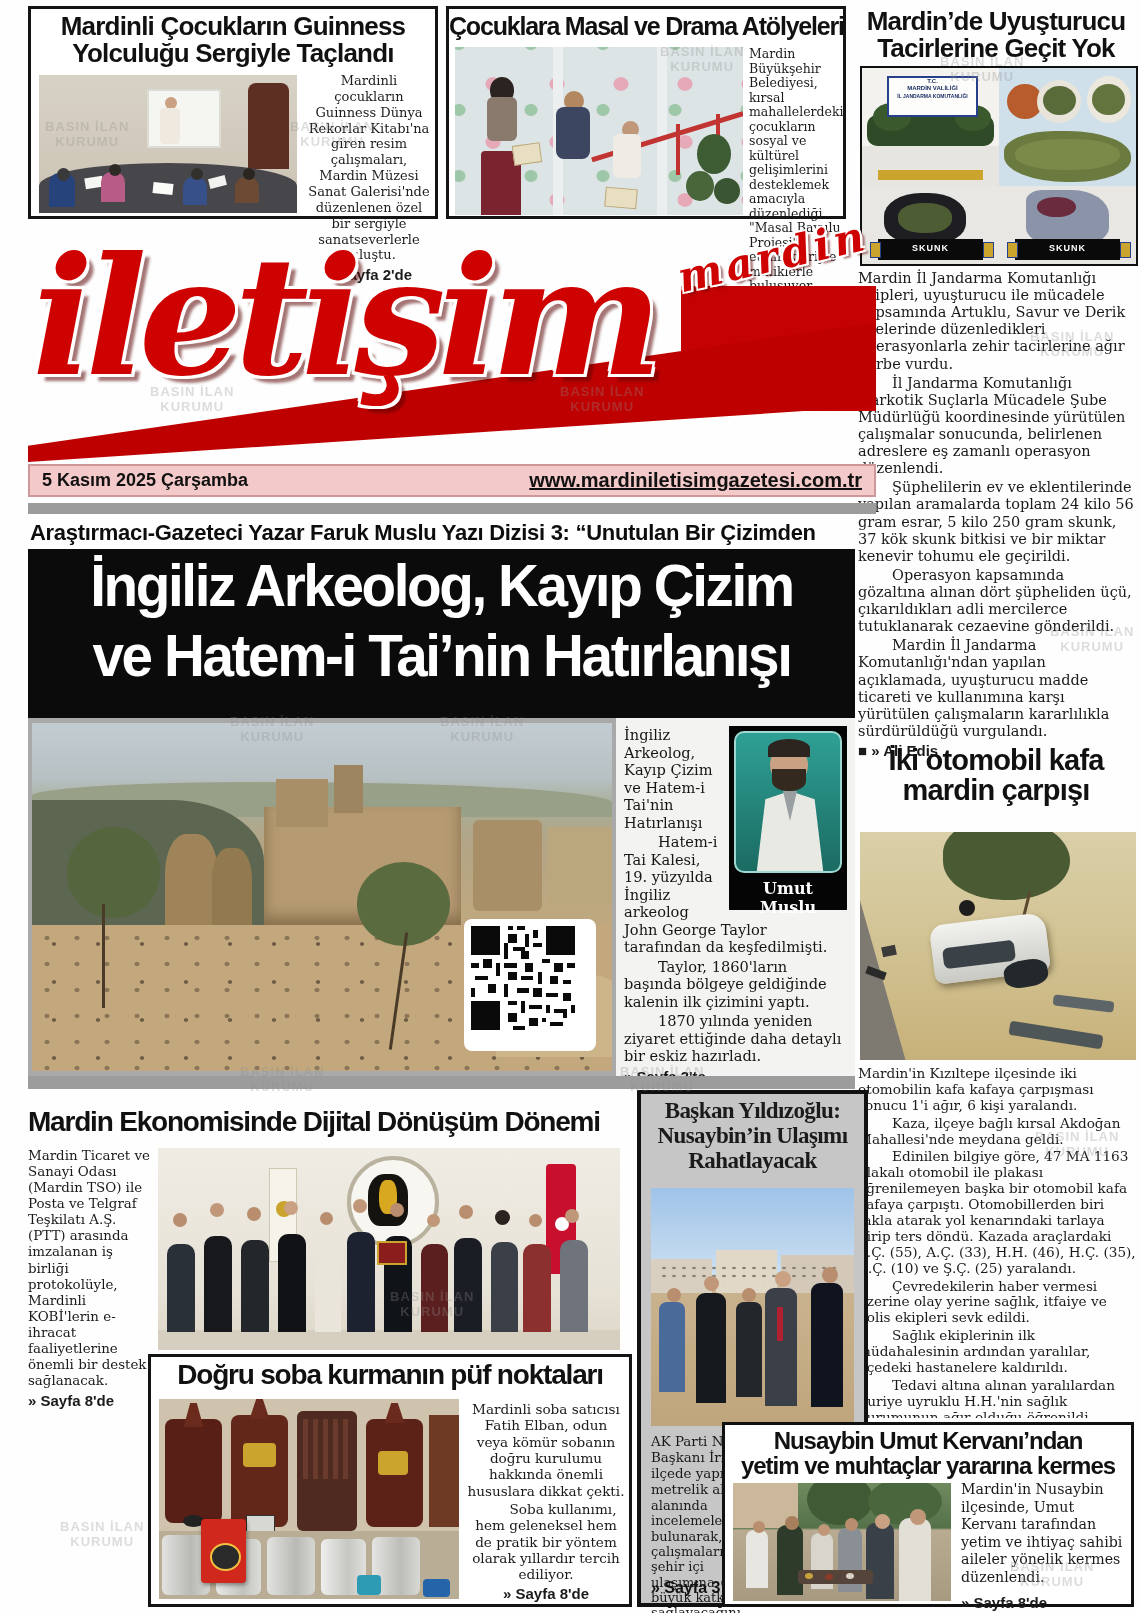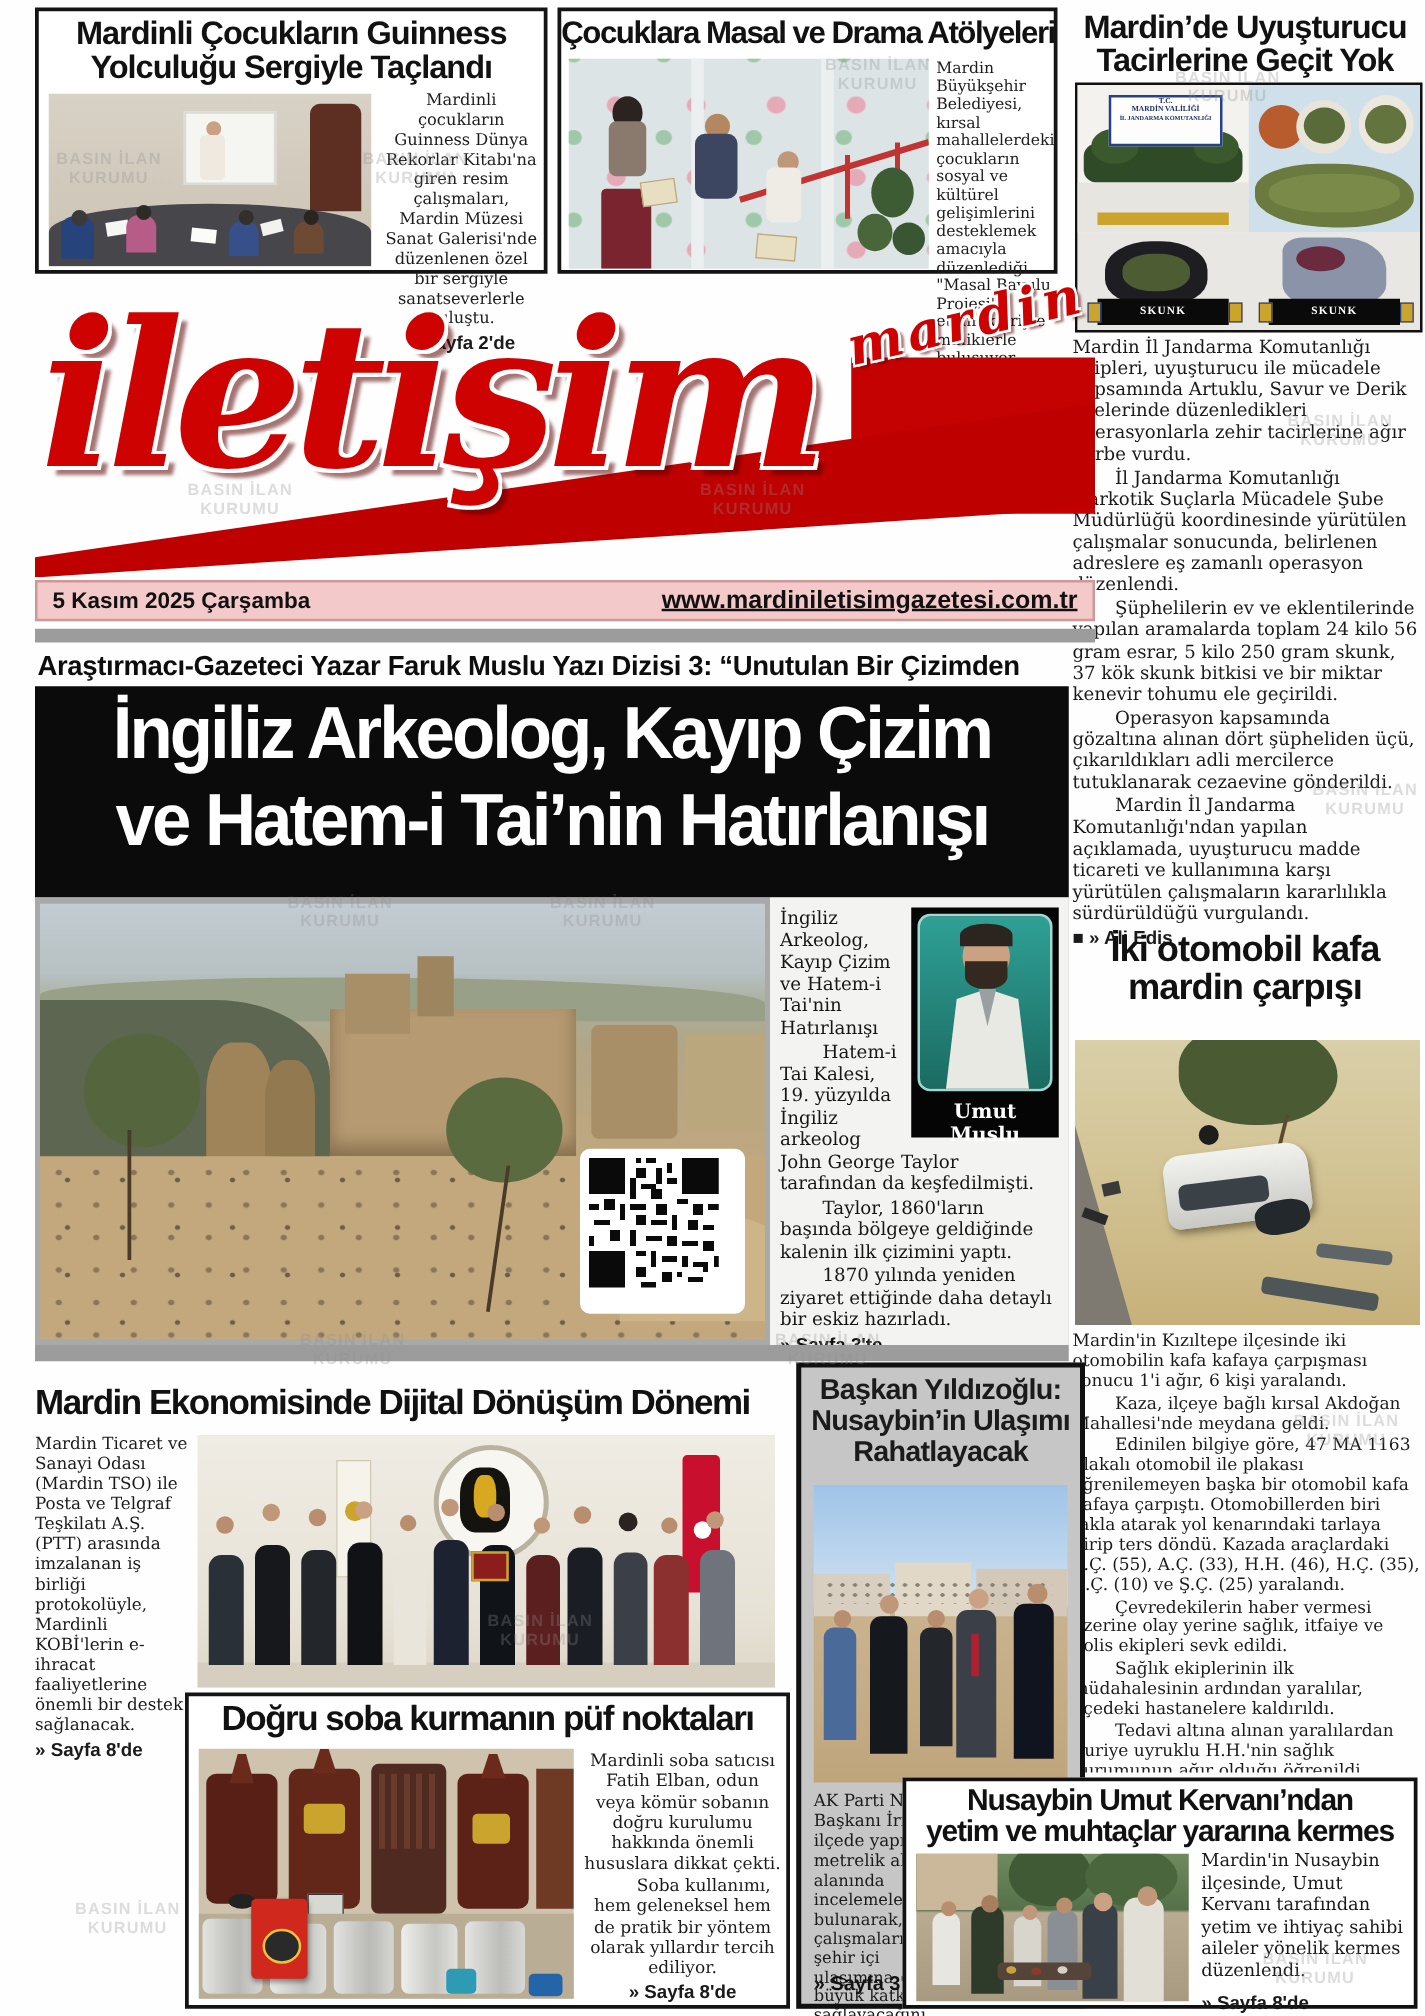--- a/index.html
+++ b/index.html
@@ -4,21 +4,21 @@
 <style>
   html,body{margin:0;padding:0;background:#e8e8e8;}
   .page{position:relative;width:1140px;height:1613px;background:#fefefe;overflow:hidden;
         font-family:"Liberation Sans",sans-serif;color:#111;}
   .abs{position:absolute;}
   .box{position:absolute;border:3px solid #141414;background:#fff;box-sizing:border-box;}
   .serif{font-family:"DejaVu Serif","Liberation Serif",serif;}
   .bold{font-weight:bold;}
   .center{text-align:center;}
   .pageref{font-family:"Liberation Sans",sans-serif;font-weight:bold;font-size:15px;margin-top:3px;}
-  .ph{position:absolute;overflow:hidden;font-family:Liberation Serif, serif;}
+  .ph{position:absolute;overflow:hidden;}
   .ph i,.ph b{position:absolute;display:block;}
   .wm{position:absolute;text-align:center;line-height:1.12;opacity:.3;color:#8f8f8f;
       font-weight:bold;font-size:13px;letter-spacing:1px;z-index:40;pointer-events:none;}
   .kicker{font-weight:bold;font-size:22px;letter-spacing:-0.3px;color:#0d0d0d;}
   .blackbox{position:absolute;background:#0b0b0b;color:#fff;}
   .blackbox .hl{font-weight:bold;font-size:59px;line-height:1.18;letter-spacing:-2.5px;
       text-align:center;transform:scaleX(.96);padding-top:3px;}
   .bodytext p{margin:0 0 2px 0;}
   .ind p{text-indent:34px;}
   .ind p:first-child{text-indent:0;}
@@ -366,21 +366,21 @@
       <i style="left:88%;top:90%;width:9%;height:9%;background:#2464a8;border-radius:4px;"></i>
     </div>
     <div class="abs serif bodytext ind" style="left:316px;top:44px;width:158px;font-size:13.6px;line-height:1.2;color:#1a1a1a;text-align:center;">
       <p>Mardinli soba satıcısı Fatih Elban, odun veya kömür sobanın doğru kurulumu hakkında önemli hususlara dikkat çekti.</p>
       <p>Soba kullanımı, hem geleneksel hem de pratik bir yöntem olarak yıllardır tercih ediliyor.</p>
       <div class="pageref">» Sayfa 8'de</div>
     </div>
   </div>
 
   <div class="abs" style="left:637px;top:1090px;width:231px;height:517px;border:4px solid #111;background:#c6c6c6;box-sizing:border-box;z-index:1;">
-    <div class="bold center" style="font-size:23px;line-height:1.08;letter-spacing:-0.6px;color:#1b1b1b;padding-top:5px;">
+    <div class="bold center" style="font-size:23px;line-height:1.08;letter-spacing:-0.6px;color:#1b1b1b;padding-top:5px;font-family:Liberation Serif, serif;">
       <div>Başkan Yıldızoğlu:</div>
       <div>Nusaybin’in Ulaşımı</div>
       <div>Rahatlayacak</div>
     </div>
     <div class="ph" style="left:10px;top:94px;width:203px;height:238px;background:linear-gradient(#9fc3e8 0%,#cfe2f2 40%,#c9b38e 42%,#bfa57c 100%);">
       <i style="left:0;top:30%;width:30%;height:14%;background:#d9cfc0;"></i>
       <i style="left:32%;top:26%;width:30%;height:18%;background:#e2d8c8;"></i>
       <i style="left:64%;top:28%;width:36%;height:16%;background:#d4c9b8;"></i>
       <i style="left:4%;top:32%;width:90%;height:8%;background-image:radial-gradient(#8a8276 1.5px,transparent 2px);background-size:10px 8px;"></i>
       <i style="left:4%;top:48%;width:26px;height:90px;background:#4a6a9a;border-radius:8px 8px 0 0;"></i>

